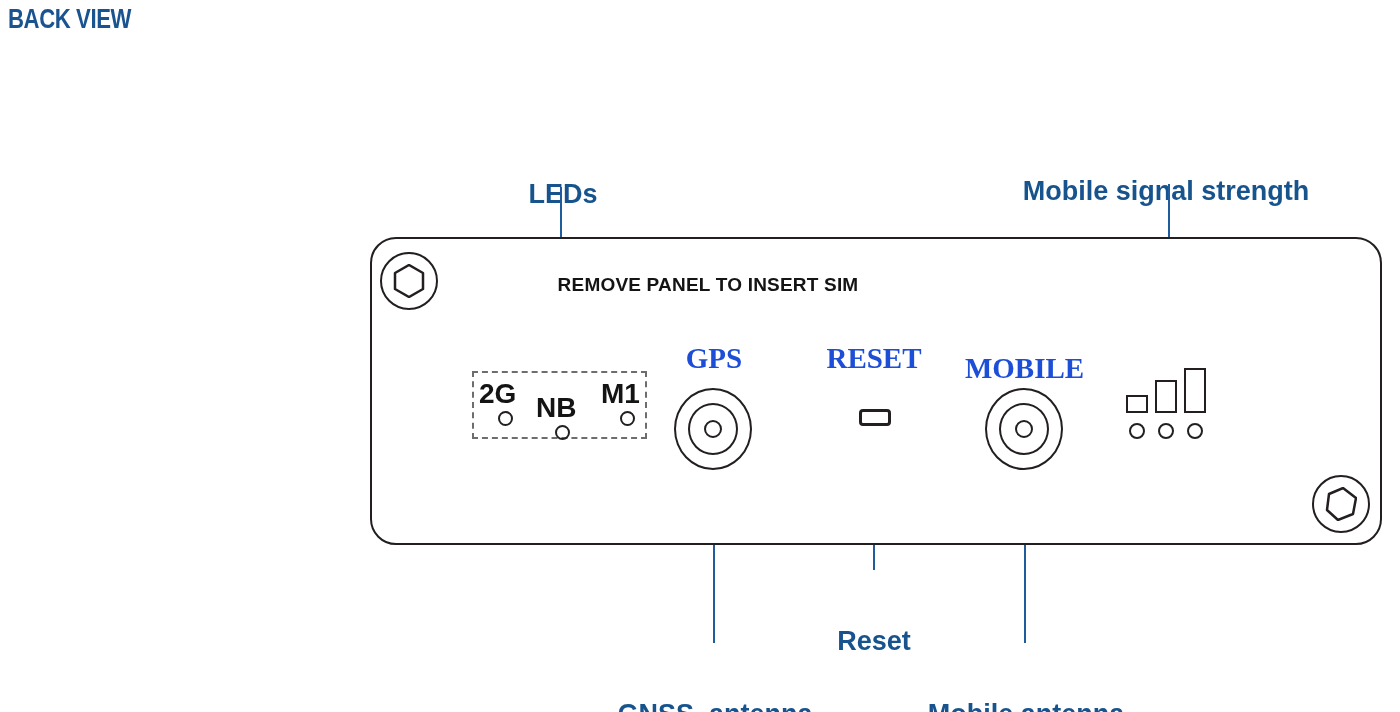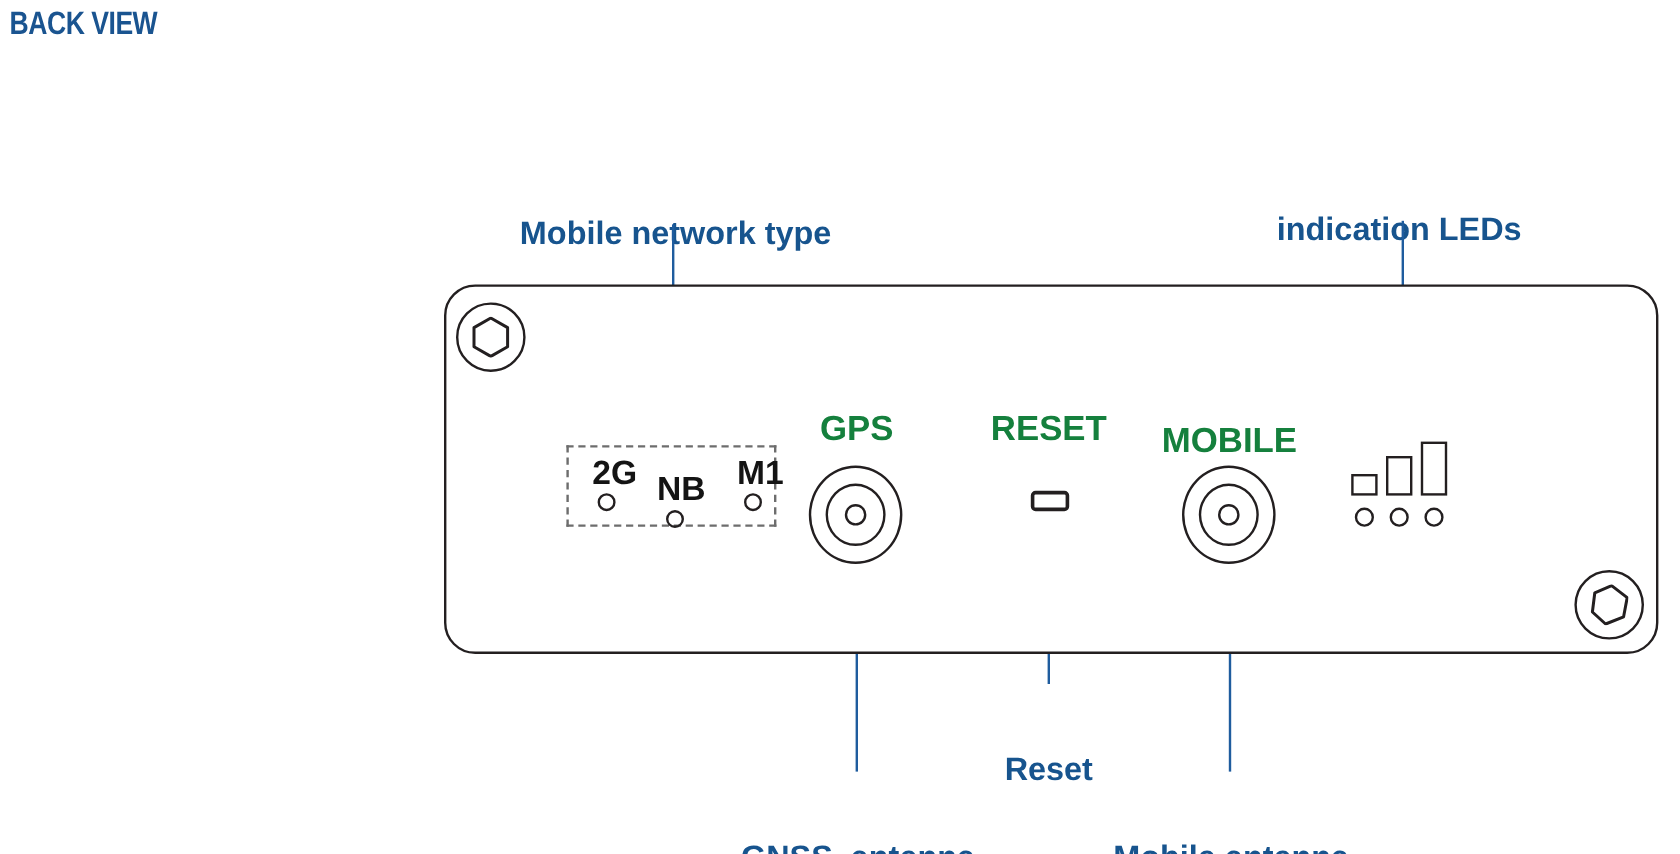--- a/index.html
+++ b/index.html
@@ -100,41 +100,41 @@
     font-size: 19px;
     font-weight: bold;
     letter-spacing: 0.2px;
     color: #141414;
   }
   #sim-text-inner { margin-left: 16px; display: inline-block; }
 
   
   .port-caption {
     position: absolute;
-    font-family: Liberation Sans, sans-serif;
+    font-family: Liberation Serif, serif;
     font-size: 29px;
     font-weight: bold;
-    color: #15803d;
+    color: #1d4ed8;
     white-space: nowrap;
     text-align: center;
   }
 
   
   #net-led-box {
     position: absolute;
     left: 472px;
     top: 371px;
     width: 175px;
     height: 68px;
     border: 2px dashed #6d6d6d;
   }
   .net-led-col {
     position: absolute;
     width: 52px;
-    text-align: right;
+    text-align: left;
   }
   .net-led-label {
     font-family: "Liberation Sans", sans-serif;
     font-size: 28px;
     font-weight: bold;
     color: #141414;
     line-height: 30px;
   }
   .net-led-hole {
     width: 15px; height: 15px;
@@ -205,25 +205,25 @@
   }
 </style>
 </head>
 <body>
 
 <div id="stage">
 
   <div id="view-title">BACK VIEW</div>
 
   <div class="callout two-line" style="left:413px; top:125px; width:300px;">
-    <div>Mobile network type</div>
     <div>LEDs</div>
   </div>
 
   <div class="callout two-line" style="left:1013px; top:122px; width:306px;">
+    <div>Mobile signal strength</div>
     <div>indication LEDs</div>
   </div>
 
   <div class="callout two-line" style="left:592px; top:645px; width:246px;">
     <div>GNSS  antenna</div>
     
   </div>
 
   <div class="callout two-line" style="left:788px; top:572px; width:172px;">
     <div>Reset</div>
@@ -250,20 +250,23 @@
       </svg>
     </div>
     <div class="screw" style="left:940px; top:236px;">
       <div class="ring"></div>
       <svg class="hex" viewBox="0 0 32 34">
         <polygon points="18,1 31,11 28,27 13,33 2,23 4,7" fill="none" stroke="#231f20" stroke-width="2.5" stroke-linejoin="round"></polygon>
       </svg>
     </div>
   </div>
 
+  <div id="sim-text">
+    <span id="sim-text-inner">REMOVE PANEL TO INSERT SIM</span>
+  </div>
 
   <div class="port-caption" style="left:655px; top:342px; width:118px;">GPS</div>
   <div class="port-caption" style="left:815px; top:342px; width:118px;">RESET</div>
   <div class="port-caption" style="left:962px; top:352px; width:125px;">MOBILE</div>
 
   <div id="net-led-box">
     <div class="net-led-col" style="left:5px; top:6px;">
       <div class="net-led-label">2G</div>
       <div class="net-led-hole"></div>
     </div>

